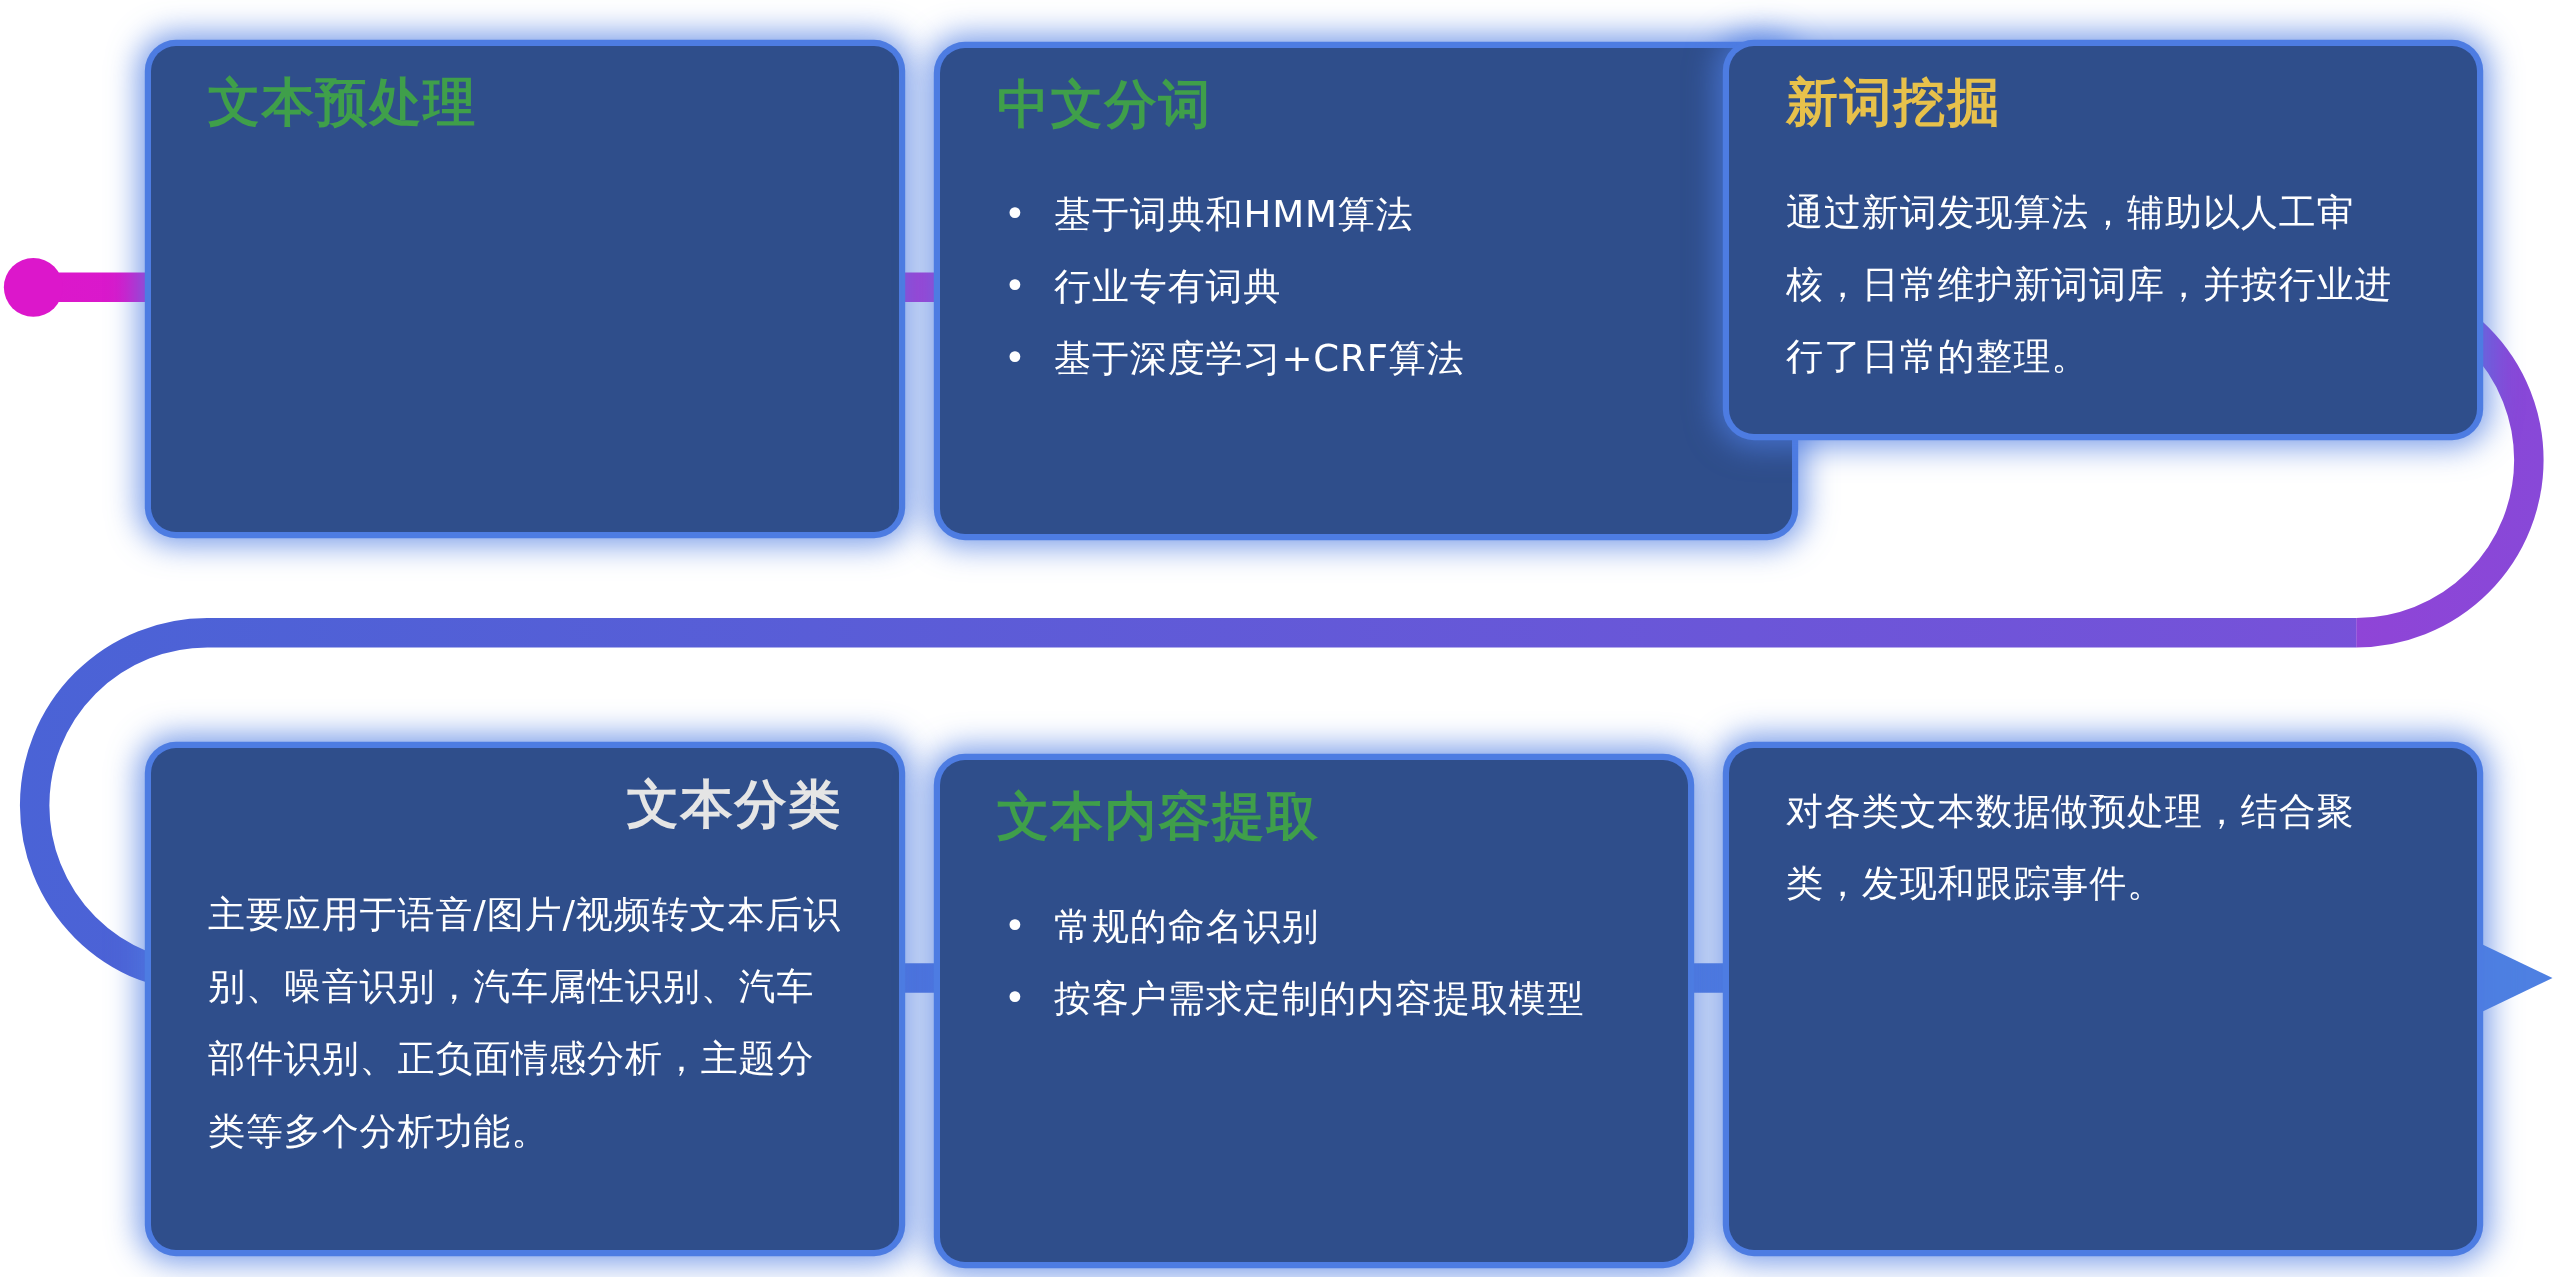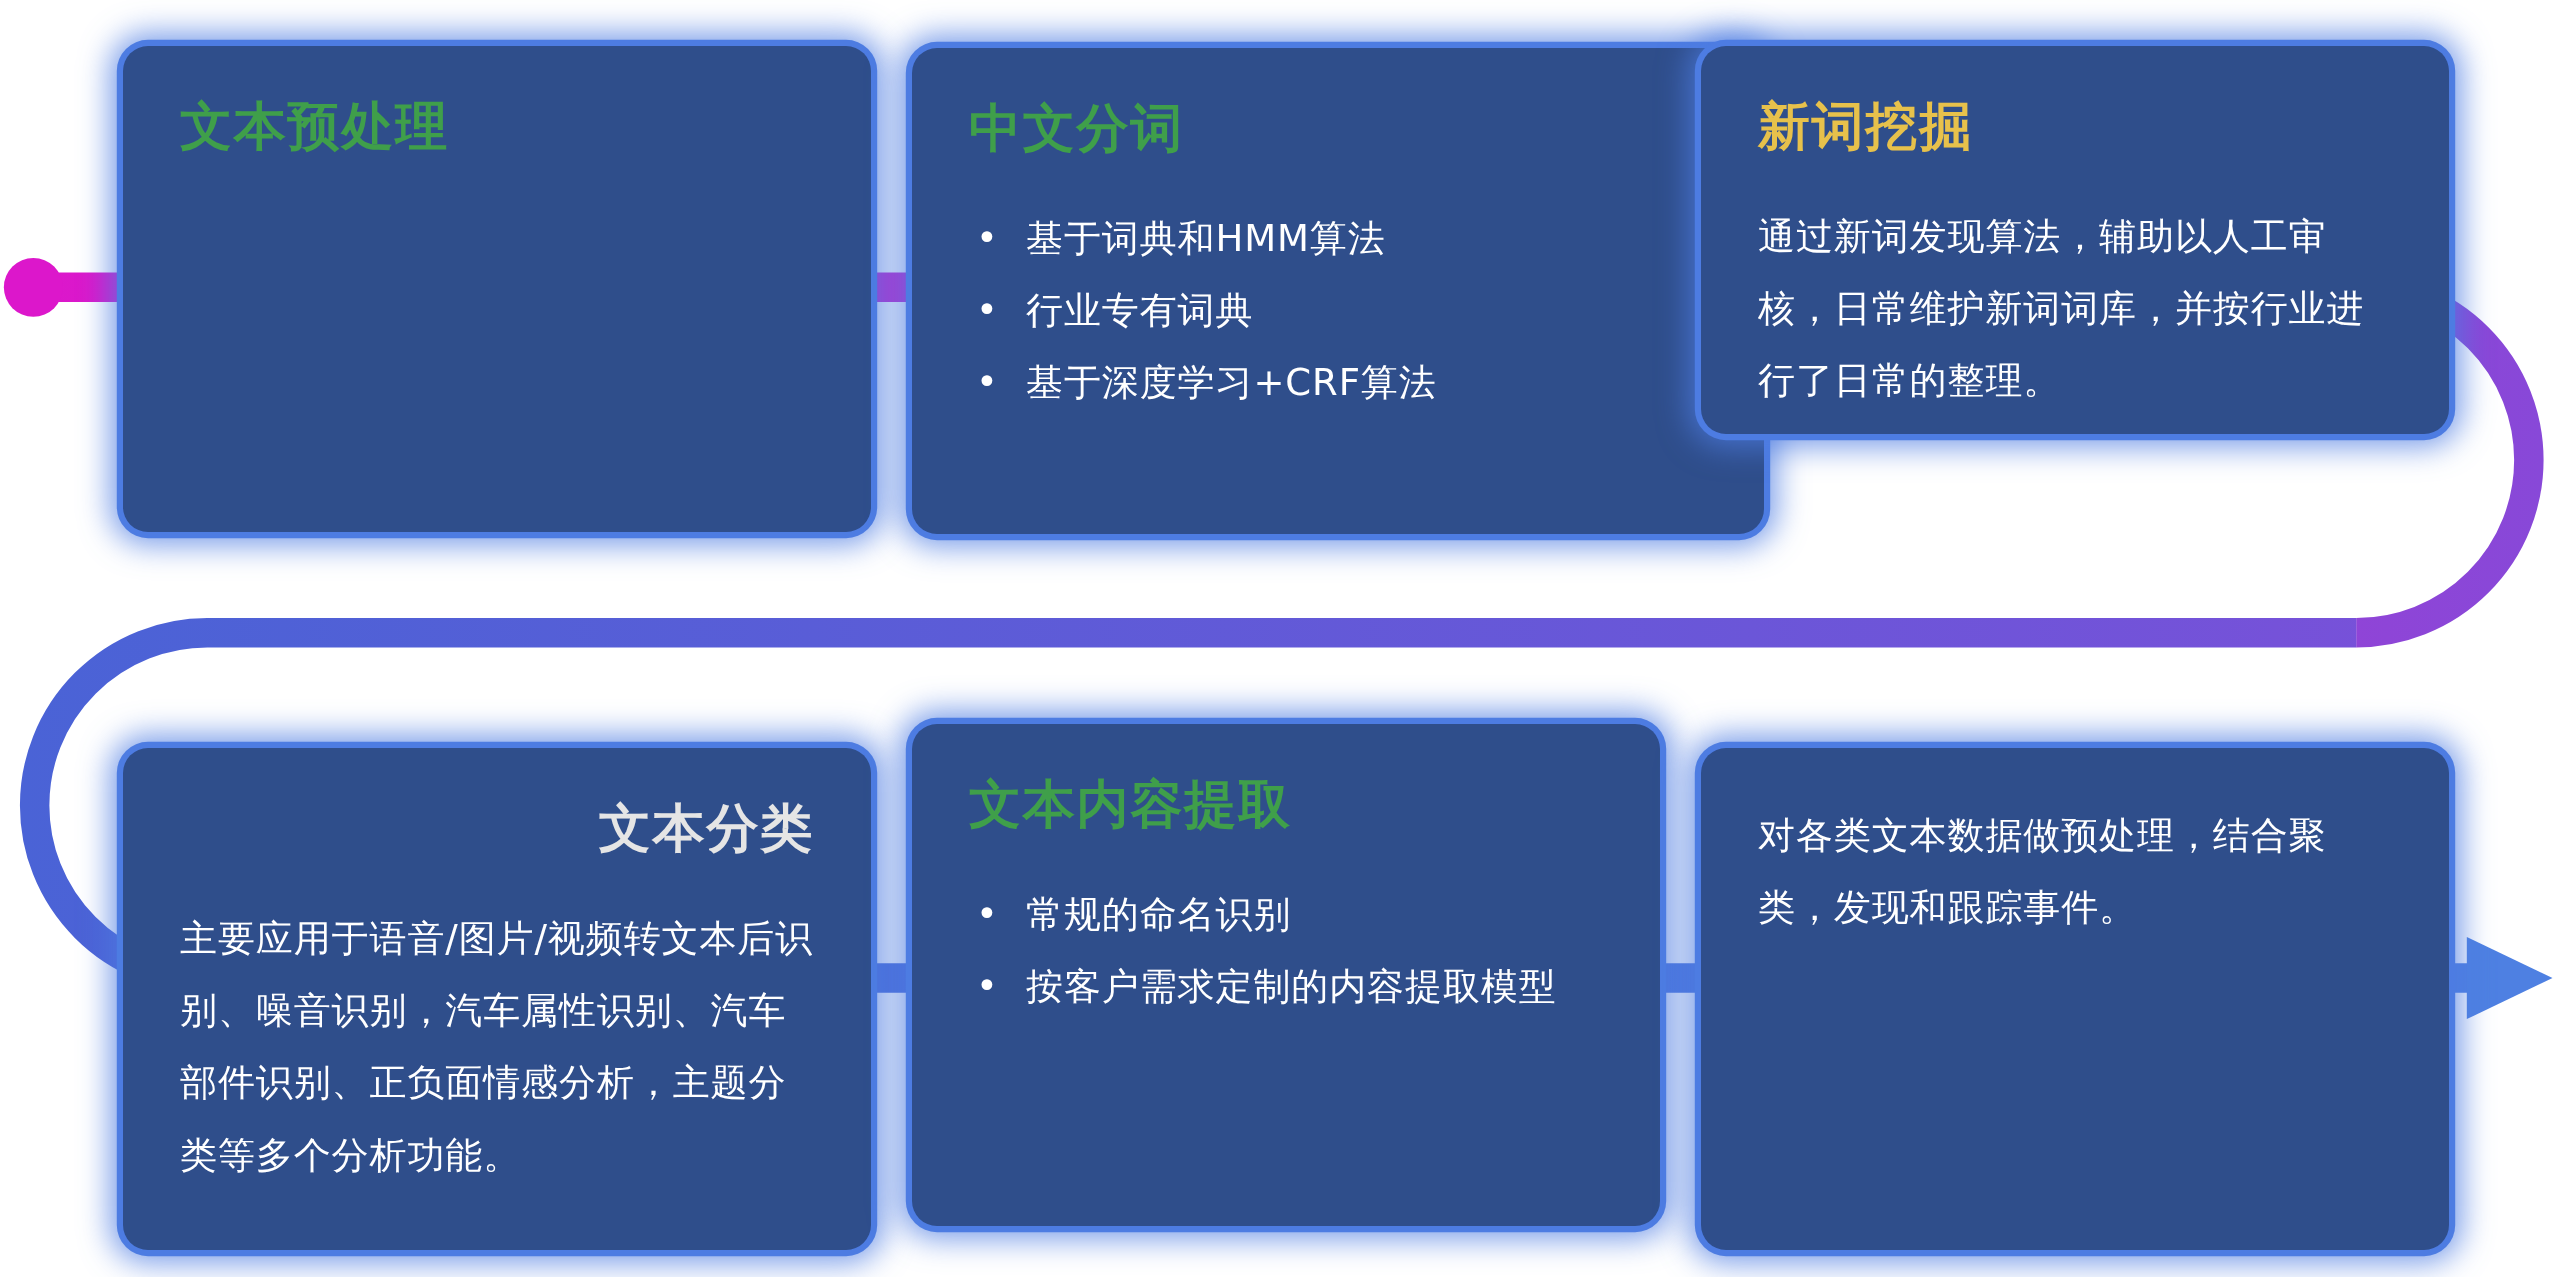--- a/index.html
+++ b/index.html
@@ -20,22 +20,23 @@
     left: 0;
     top: 0;
     z-index: 0;
   }
   .card {
     position: absolute;
     z-index: 1;
     background: #2f4e8b;
     border-radius: 25px;
     box-shadow: 0 0 0 6.2px #4d7ce2, 0 0 30px 12.5px rgba(77,124,226,0.75);
-    padding: 52px 57px;
+    padding: 28px 57px;
     box-sizing: border-box;
+    margin-left: 28px;
   }
   .card-title {
     margin: 0 0 46px 0;
     font-size: 52px;
     font-weight: bold;
     letter-spacing: 1.8px;
     line-height: 1.1;
   }
   .card-body {
     margin: 0;
@@ -114,21 +115,21 @@
   <div class="card" style="left:1701px; top:46px; width:748px; height:388px;">
     <h2 class="card-title" style="color: rgb(231, 193, 75);">新词挖掘</h2>
     <p class="card-body">通过新词发现算法，辅助以人工审核，日常维护新词词库，并按行业进行了日常的整理。</p>
   </div>
 
   <div class="card" style="left:123px; top:748px; width:748px; height:502px;">
     <h2 class="card-title" style="color: #e5e5e5; text-align: right;">文本分类</h2>
     <p class="card-body">主要应用于语音/图片/视频转文本后识别、噪音识别，汽车属性识别、汽车部件识别、正负面情感分析，主题分类等多个分析功能。</p>
   </div>
 
-  <div class="card" style="left:912px; top:724px; width:748px; height:502px;">
+  <div class="card" style="left:912px; top:760px; width:748px; height:502px;">
     <h2 class="card-title" style="color: rgb(63, 159, 74);">文本内容提取</h2>
     <ul class="card-list">
       <li>常规的命名识别</li>
       <li>按客户需求定制的内容提取模型</li>
     </ul>
   </div>
 
   <div class="card" style="left:1701px; top:748px; width:748px; height:502px;">
     <p class="card-body">对各类文本数据做预处理，结合聚类，发现和跟踪事件。</p>
   </div>

